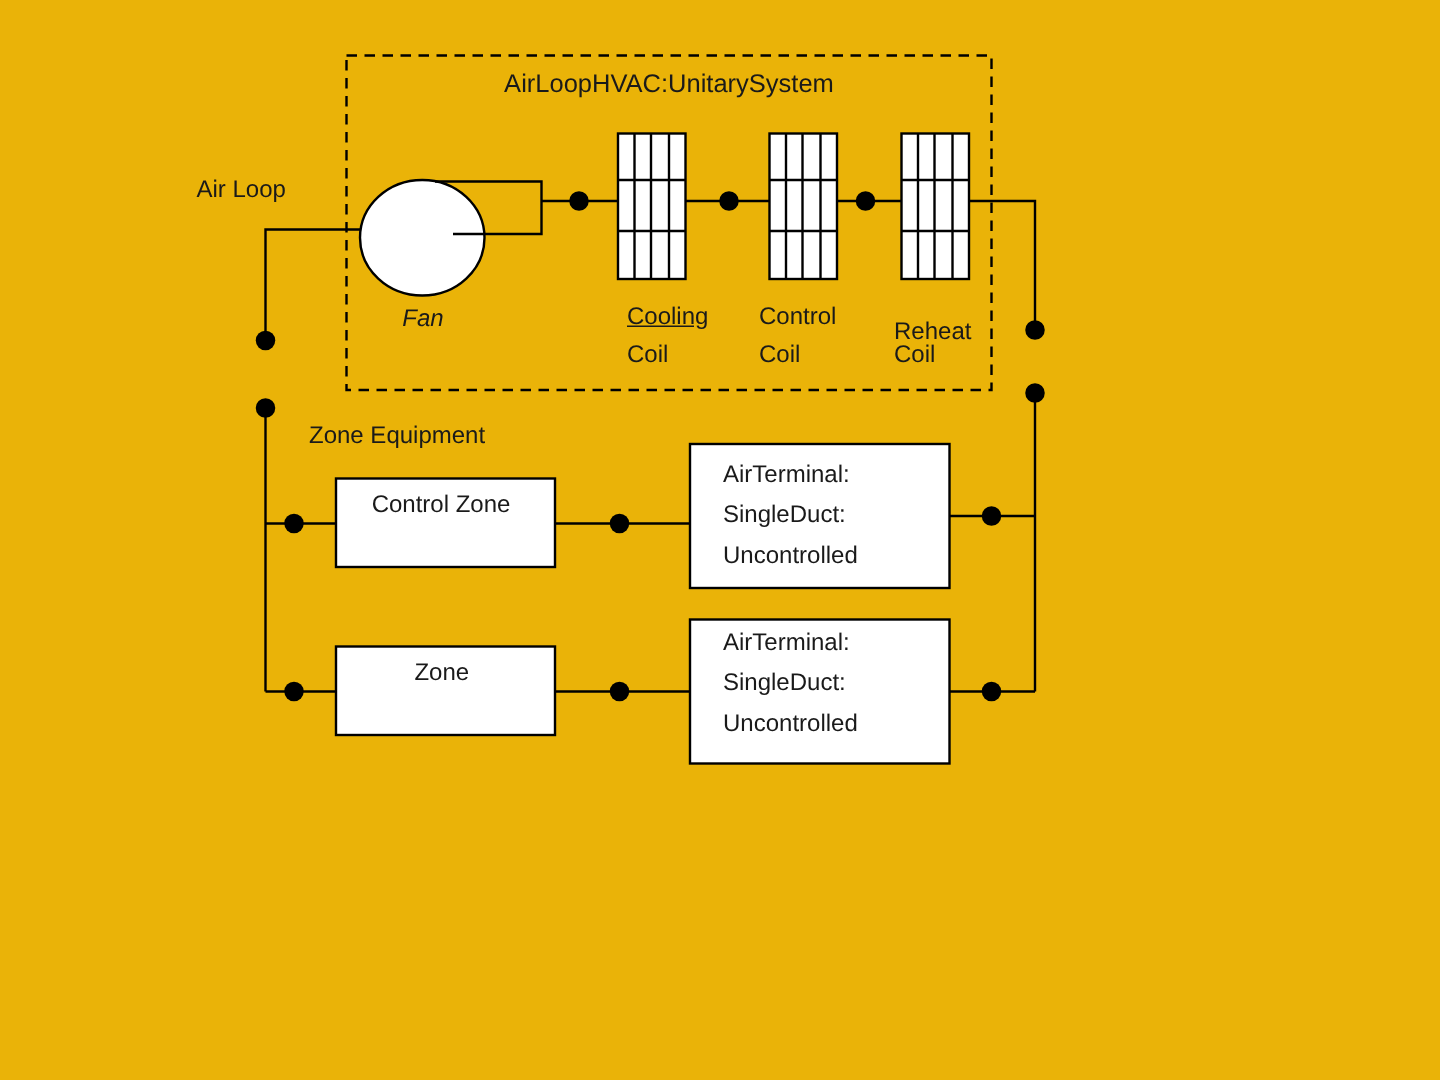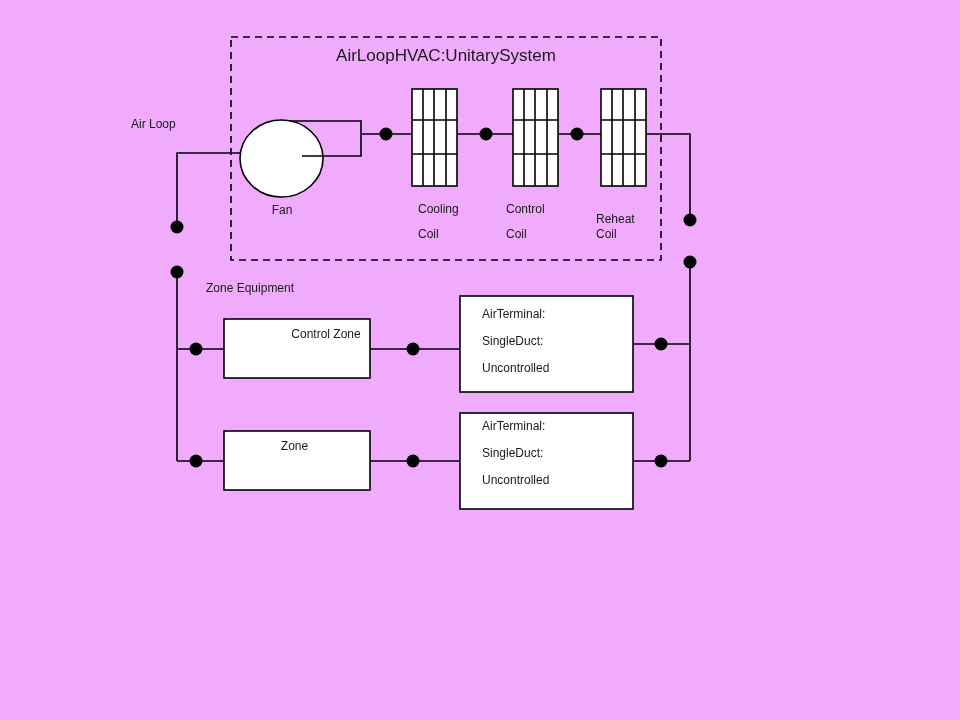--- a/index.html
+++ b/index.html
@@ -4,21 +4,21 @@
 <style>
   html, body {
     margin: 0;
     padding: 0;
     background: #ffffff;
   }
   #canvas {
     position: relative;
     width: 960px;
     height: 720px;
-    background: #f0abfc;
+    background: #eab308;
     font-family: "Liberation Sans", sans-serif;
     overflow: hidden;
   }
   #diagram-svg {
     position: absolute;
     left: 0;
     top: 0;
     width: 960px;
     height: 720px;
   }
@@ -29,21 +29,21 @@
     white-space: pre;
     line-height: 1.30;
   }
   .lbl-center {
     text-align: center;
   }
   .lbl-left {
     text-align: left;
   }
   .f17 { font-size: 17px; }
-  .f16 { font-size: 12px; }
+  .f16 { font-size: 16px; }
 </style>
 </head>
 <body>
 
 <div id="canvas">
 
   <svg id="diagram-svg" viewBox="0 0 960 720" xmlns="http://www.w3.org/2000/svg">
 
     <rect x="231" y="37" width="430" height="223" fill="none" stroke="#000000" stroke-width="1.6" stroke-dasharray="7,5"></rect>
 
@@ -124,34 +124,34 @@
 
     <line x1="633" y1="461" x2="690" y2="461" stroke="#000000" stroke-width="1.6"></line>
     <circle cx="661" cy="461" r="6.5" fill="#000000"></circle>
 
   </svg>
 
   <div class="lbl lbl-center f17" style="left:231px; top:45px; width:430px;">AirLoopHVAC:UnitarySystem</div>
 
   <div class="lbl lbl-left f16" style="left:131px; top:117px;">Air Loop</div>
 
-  <div class="lbl lbl-center f16" style="left:232px; top:203px; width:100px;">Fan</div>
+  <div class="lbl lbl-center f16" style="left:232px; top:203px; width:100px;font-style:italic;">Fan</div>
 
-  <div class="lbl lbl-left f16" style="left:418px; top:202px;">Cooling</div>
+  <div class="lbl lbl-left f16" style="left:418px; top:202px;text-decoration:underline;">Cooling</div>
   <div class="lbl lbl-left f16" style="left:418px; top:227px;">Coil</div>
 
   <div class="lbl lbl-left f16" style="left:506px; top:202px;">Control</div>
   <div class="lbl lbl-left f16" style="left:506px; top:227px;">Coil</div>
 
   <div class="lbl lbl-left f16" style="left:596px; top:212px;">Reheat</div>
   <div class="lbl lbl-left f16" style="left:596px; top:227px;">Coil</div>
 
   <div class="lbl lbl-left f16" style="left:193px; top:281px;margin-left:13px;">Zone Equipment</div>
 
-  <div class="lbl lbl-center f16" style="left:224px; top:327px; width:140px;padding-left:32px;">Control Zone</div>
+  <div class="lbl lbl-center f16" style="left:224px; top:327px; width:140px;">Control Zone</div>
 
   <div class="lbl lbl-center f16" style="left:224px; top:439px; width:141px;">Zone</div>
 
   <div class="lbl lbl-left f16" style="left:482px; top:307px;">AirTerminal:</div>
   <div class="lbl lbl-left f16" style="left:482px; top:334px;">SingleDuct:</div>
   <div class="lbl lbl-left f16" style="left:482px; top:361px;">Uncontrolled</div>
 
   <div class="lbl lbl-left f16" style="left:482px; top:419px;">AirTerminal:</div>
   <div class="lbl lbl-left f16" style="left:482px; top:446px;">SingleDuct:</div>
   <div class="lbl lbl-left f16" style="left:482px; top:473px;">Uncontrolled</div>

